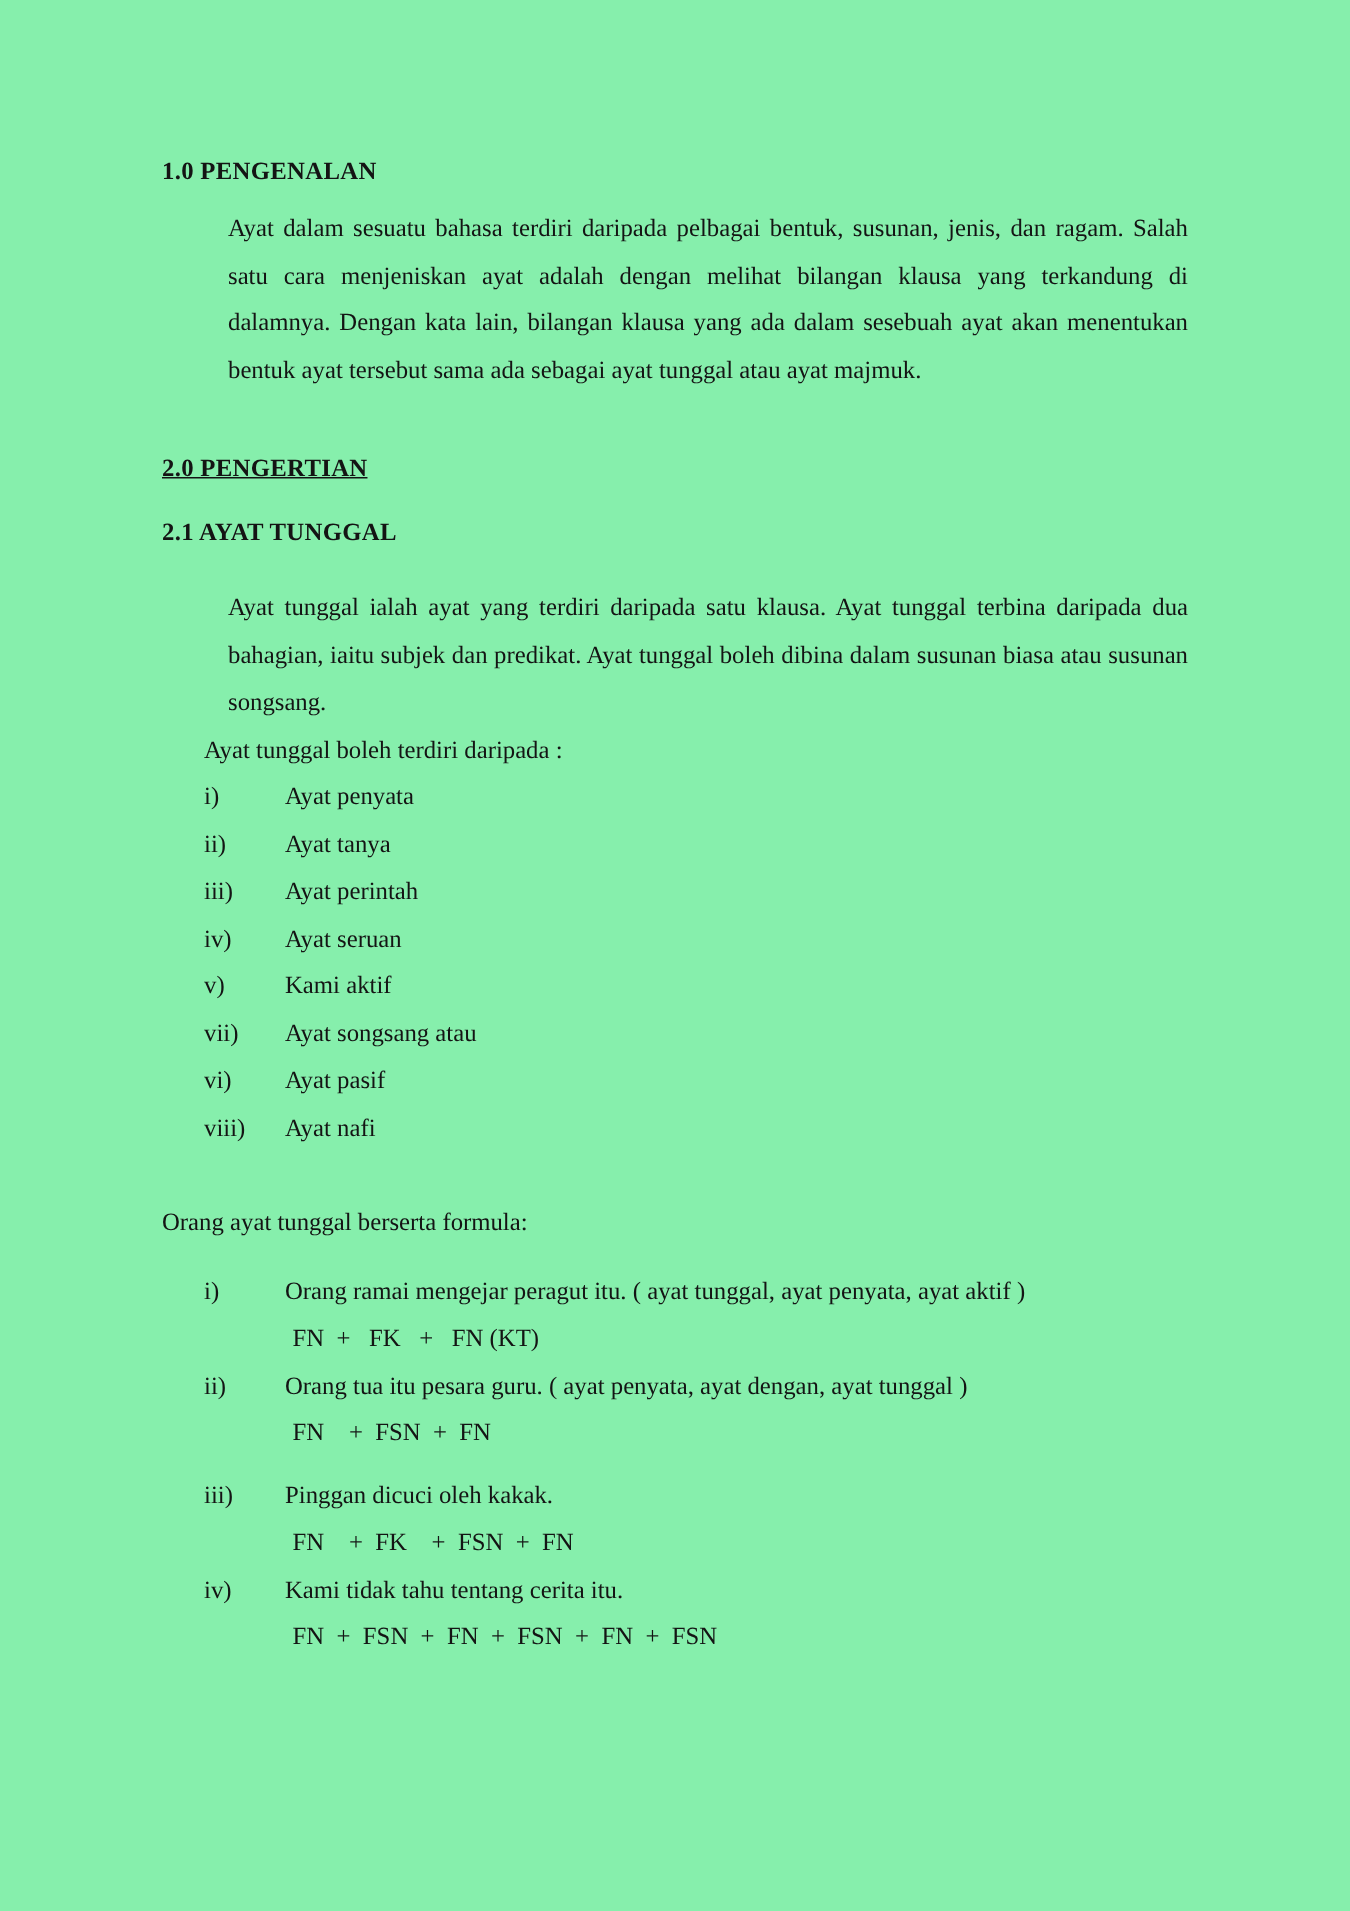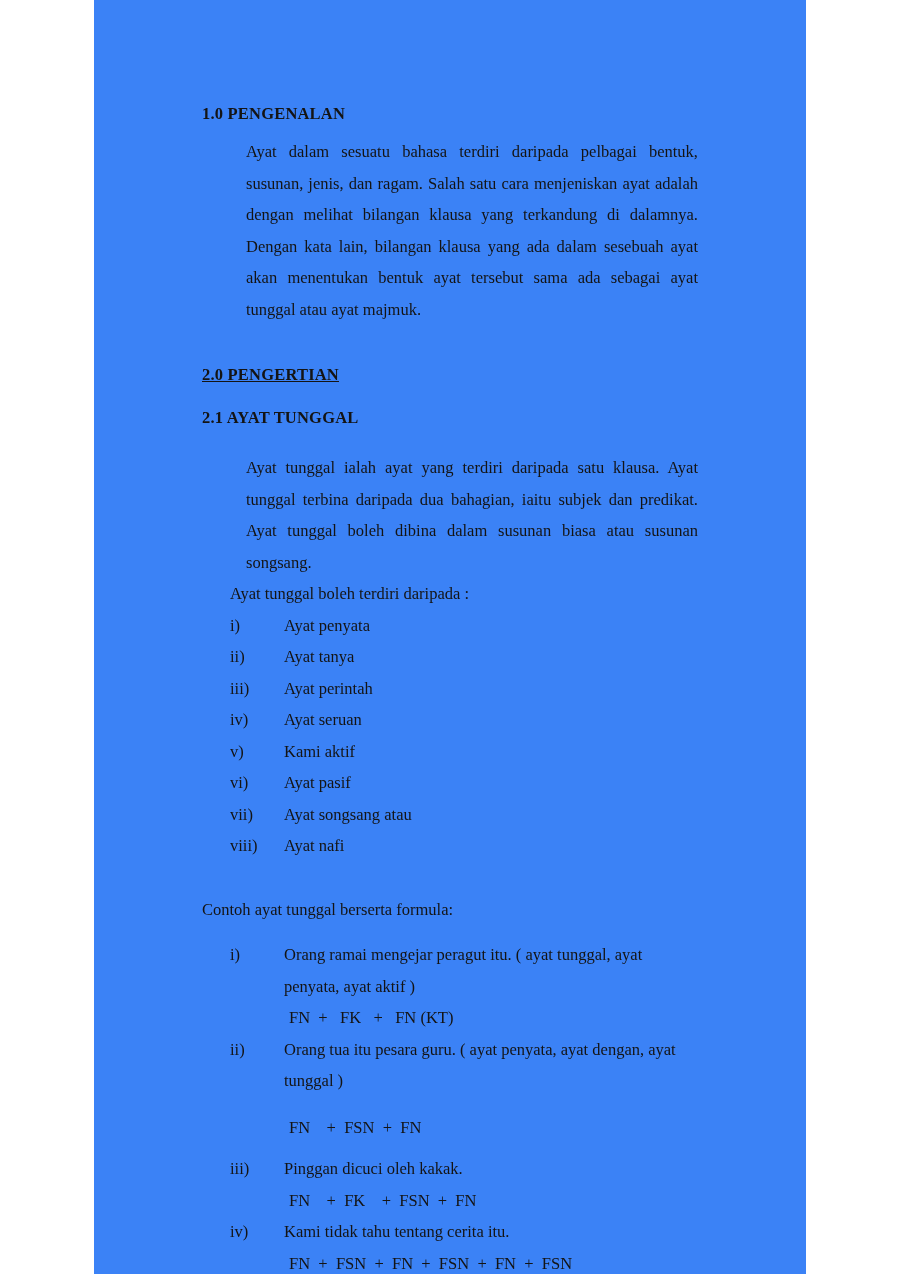--- a/index.html
+++ b/index.html
@@ -1,22 +1,22 @@
 <!DOCTYPE html>
 <html><head>
 <meta charset="utf-8">
 <style>
   * { margin: 0; padding: 0; box-sizing: border-box; }
   html, body { background: #ffffff; }
   .page {
     position: relative;
-    width: 712px;
+    width: 900px;
     height: 1274px;
     margin: 0 auto;
-    background: #3b82f6;
+    background: #86efac;
     font-family: "Liberation Serif", serif;
     color: #141414;
     overflow: hidden;
   }
   .content {
     position: absolute;
     top: 0; left: 0; right: 0; bottom: 0;
     padding: 102px 108px 0 108px;
     font-size: 16.5px;
   }
@@ -55,21 +55,21 @@
     margin-left: 28px;
     line-height: 31.5px;
   }
   .ex-num { width: 54px; flex: 0 0 54px; }
   .ex-sentence { flex: 1; }
   .ex-formula {
     margin-left: 87px;
     line-height: 31.5px;
     white-space: pre;
   }
-  .ex-formula.gap-before { margin-top: 15px; }
+  .ex-formula.gap-before { }
   .ex-block.gap-before { margin-top: 10px; }
 </style>
 </head>
 <body>
 
 <div class="page">
   <div class="content">
 
     <div class="heading">1.0 PENGENALAN</div>
     <div class="para para-1">Ayat dalam sesuatu bahasa terdiri daripada pelbagai bentuk, susunan, jenis, dan ragam. Salah satu cara menjeniskan ayat adalah dengan melihat bilangan klausa yang terkandung di dalamnya. Dengan kata lain, bilangan klausa yang ada dalam sesebuah ayat akan menentukan bentuk ayat tersebut sama ada sebagai ayat tunggal atau ayat majmuk.</div>
@@ -94,34 +94,34 @@
       </div>
       <div class="type-row">
         <span class="type-num">iv)</span>
         <span class="type-label">Ayat seruan</span>
       </div>
       <div class="type-row">
         <span class="type-num">v)</span>
         <span class="type-label">Kami aktif</span>
       </div>
       <div class="type-row">
+        <span class="type-num">vii)</span>
+        <span class="type-label">Ayat songsang atau</span>
+      </div>
+      <div class="type-row">
         <span class="type-num">vi)</span>
         <span class="type-label">Ayat pasif</span>
-      </div>
-      <div class="type-row">
-        <span class="type-num">vii)</span>
-        <span class="type-label">Ayat songsang atau</span>
       </div>
       <div class="type-row">
         <span class="type-num">viii)</span>
         <span class="type-label">Ayat nafi</span>
       </div>
     </div>
 
-    <div class="examples-intro">Contoh ayat tunggal berserta formula:</div>
+    <div class="examples-intro">Orang ayat tunggal berserta formula:</div>
 
     <div class="example-list">
 
       <div class="ex-block">
         <div class="ex-row">
           <span class="ex-num">i)</span>
           <span class="ex-sentence">Orang ramai mengejar peragut itu. ( ayat tunggal, ayat penyata, ayat aktif )</span>
         </div>
         <div class="ex-formula">FN  +   FK   +   FN (KT)</div>
       </div>

